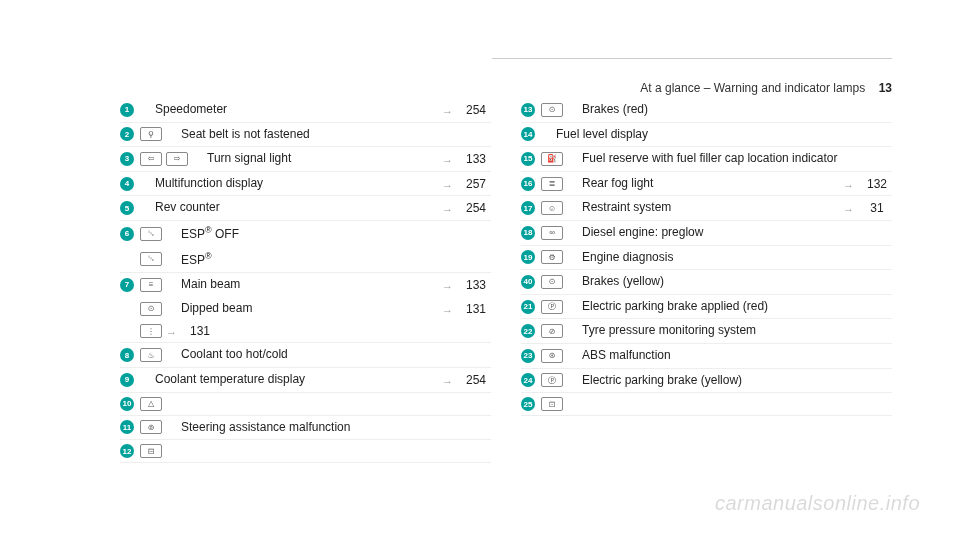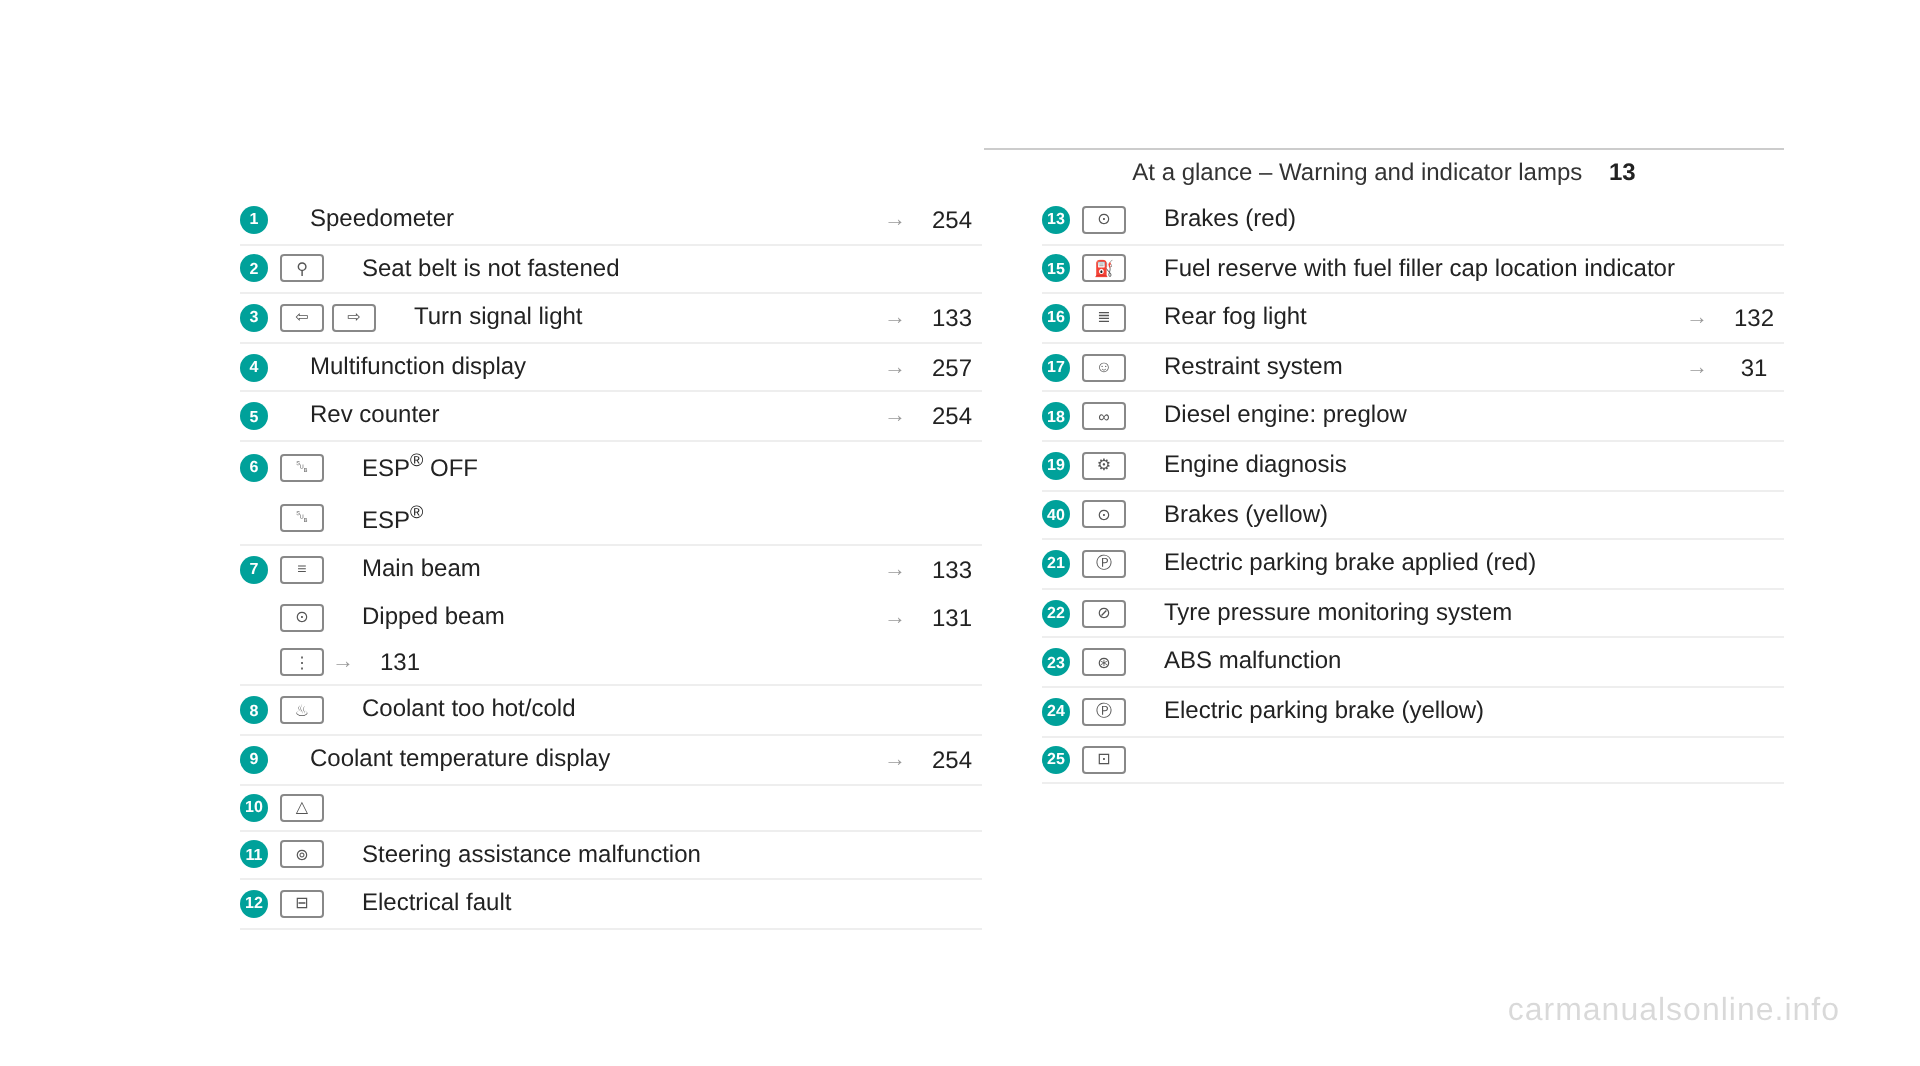--- a/index.html
+++ b/index.html
@@ -8,26 +8,26 @@
     height: 533px;
     background: #ffffff;
     font-family: Arial, Helvetica, sans-serif;
     font-size: 12px;
     color: #222;
     position: relative;
     overflow: hidden;
   }
   .header {
     position: absolute;
-    top: 74px;
+    top: 58px;
     right: 68px;
     border-top: 1px solid #ccc;
     width: 400px;
-    text-align: center;
-    padding-top: 4px;
+    text-align: right;
+    padding-top: 22px;
   }
   .header-title { display: inline; font-size: 12px; color: #333; }
   .header-page { display: inline; font-weight: bold; font-size: 12px; margin-left: 10px; }
   .content {
     position: absolute;
     top: 98px;
     left: 120px;
     right: 68px;
     display: flex;
     gap: 30px;
@@ -86,22 +86,23 @@
   .page {
     width: 30px;
     text-align: center;
     font-size: 12px;
   }
   sup { font-size: 9px; }
   .watermark {
     position: absolute;
     bottom: 18px;
     right: 40px;
-    font-size: 16px;
+    font-size: 20px;
     color: rgba(0,0,0,0.15);
+    font-style: italic;
     letter-spacing: 0.5px;
   }
 </style>
 </head>
 <body>
 
 <div class="header">
   <span class="header-title">At a glance – Warning and indicator lamps</span>
   <span class="header-page">13</span>
 </div>
@@ -185,30 +186,33 @@
         <div class="sym">△</div>
       </div>
       <div class="row">
         <div class="num">11</div>
         <div class="sym">⊚</div>
         <div class="label">Steering assistance malfunction</div>
       </div>
       <div class="row">
         <div class="num">12</div>
         <div class="sym">⊟</div>
-        <div class="label">Electrical fault</div>
       </div>
     </div>
   <div class="col" id="col-right">
       <div class="row">
         <div class="num">13</div>
         <div class="sym">⊙</div>
         <div class="label">Brakes (red)</div>
       </div>
       <div class="row">
+        <div class="num">14</div>
+        <div class="label">Fuel level display</div>
+      </div>
+      <div class="row">
         <div class="num">15</div>
         <div class="sym">⛽</div>
         <div class="label">Fuel reserve with fuel filler cap location indicator</div>
       </div>
       <div class="row">
         <div class="num">16</div>
         <div class="sym">≣</div>
         <div class="label">Rear fog light</div>
         <div class="arrow">→</div>
         <div class="page">132</div>

